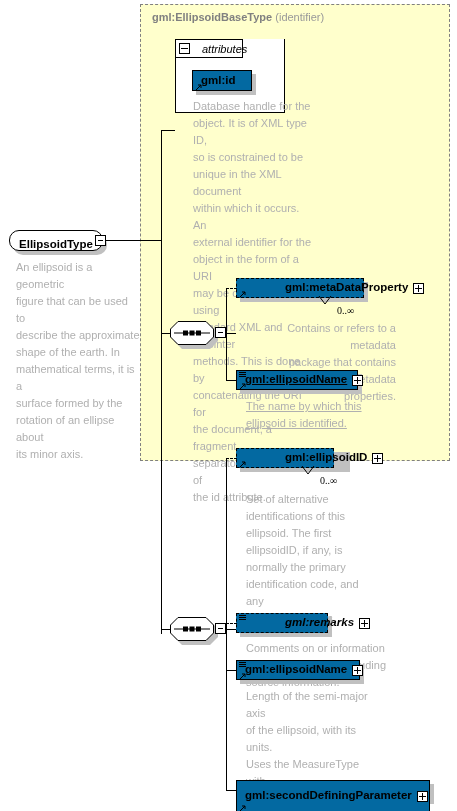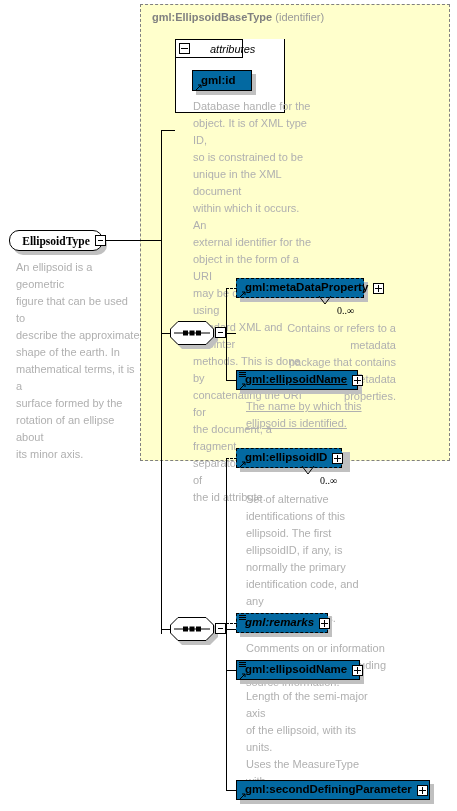--- a/index.html
+++ b/index.html
@@ -95,34 +95,34 @@
   }
   .plus-box::after {
     content: "";
     position: absolute;
     top: 1px; bottom: 1px; left: 4px;
     width: 1px; background: #000;
   }
   #attributes-label {
     font-size: 11px;
     font-style: italic;
-    margin-left: 20px;
+    margin-left: 12px;
     color: #000;
   }
 
   
   .elt {
     box-sizing: border-box;
     background: #0369a1;
     border: 1px solid #000000;
     display: flex;
     align-items: center;
     white-space: nowrap;
   }
-  .elt.optional { border-style: dashed; }
+  .elt.optional { border-style: dashed; padding-left: 40px; }
   .elt .elt-label {
     font-size: 11.5px;
     font-weight: bold;
     color: #000;
     padding: 0 5px 0 8px;
     line-height: 1;
   }
   .elt .elt-plus {
     margin-left: auto;
     margin-right: 3px;
@@ -170,23 +170,22 @@
   #type-box {
     left: 9px;
     top: 230px;
     width: 94px;
     height: 21px;
     border: 1px solid #000;
     border-radius: 10px;
     background: #fff;
     box-sizing: border-box;
     display: flex;
-    align-items: center;
+    align-items: flex-end;
     justify-content: center;
-    font-family: Liberation Serif, serif;
   }
   #type-label {
     font-size: 11.5px;
     font-weight: bold;
     color: #000;
   }
   #type-shadow {
     left: 13px; top: 234px;
     width: 94px; height: 21px;
     border-radius: 10px;
@@ -334,21 +333,21 @@
 <svg class="abs seq" style="left:170px; top:617px;" viewBox="0 0 44 24">
   <polygon points="8,0.5 36,0.5 43.5,8 43.5,16 36,23.5 8,23.5 0.5,16 0.5,8" fill="#ffffff" stroke="#000000" stroke-width="1"></polygon>
   <line x1="4" y1="12" x2="40" y2="12" stroke="#000000" stroke-width="1"></line>
   <rect x="13" y="9.5" width="5" height="5" fill="#000000"></rect>
   <rect x="19.5" y="9.5" width="5" height="5" fill="#000000"></rect>
   <rect x="26" y="9.5" width="5" height="5" fill="#000000"></rect>
 </svg>
 <div class="abs seq-plus" style="left:215px; top:623px;"></div>
 
 <div class="abs shadow" style="left:240px; top:452px; width:110px; height:20px;"></div>
-<div class="abs elt optional" style="left:236px; top:448px; width:106px; height:20px;">
+<div class="abs elt optional" style="left:236px; top:448px; width:98px; height:20px;">
   <span class="elt-label">gml:ellipsoidID</span>
   <span class="plus-box elt-plus"></span>
   <svg class="corner-arrow" viewBox="0 0 7 7">
     <path d="M0.5 6.5 L6 1 M6 1 L3 1 M6 1 L6 4" stroke="#000" fill="none" stroke-width="1"></path>
   </svg>
 </div>
 <div class="abs card" style="left:320px; top:475px;">0..∞</div>
 <div class="abs desc" style="left:246px; top:491px; width:120px;">Set of alternative
 identifications of this
 ellipsoid. The first
@@ -386,21 +385,21 @@
 </div>
 <div class="abs desc" style="left:246px; top:688px; width:130px;">Length of the semi-major axis
 of the ellipsoid, with its units.
 Uses the MeasureType with
 the restriction that the unit of
 measure referenced by uom
 must be suitable for a length,
 such as metres or type.</div>
 
 <div class="abs shadow" style="left:240px; top:784px; width:194px; height:20px;"></div>
-<div class="abs elt" style="left:236px; top:780px; width:194px; height:20px;">
+<div class="abs elt" style="left:236px; top:780px; width:194px; height:32px;">
   <span class="elt-label">gml:secondDefiningParameter</span>
   <span class="plus-box elt-plus"></span>
   <svg class="corner-arrow" viewBox="0 0 7 7">
     <path d="M0.5 6.5 L6 1 M6 1 L3 1 M6 1 L6 4" stroke="#000" fill="none" stroke-width="1"></path>
   </svg>
 </div>
 
 <div class="abs ln ln-h" style="left:106px; top:240px; width:55px;"></div>
 
 <div class="abs ln ln-v" style="left:161px; top:130px; height:504px;"></div>

